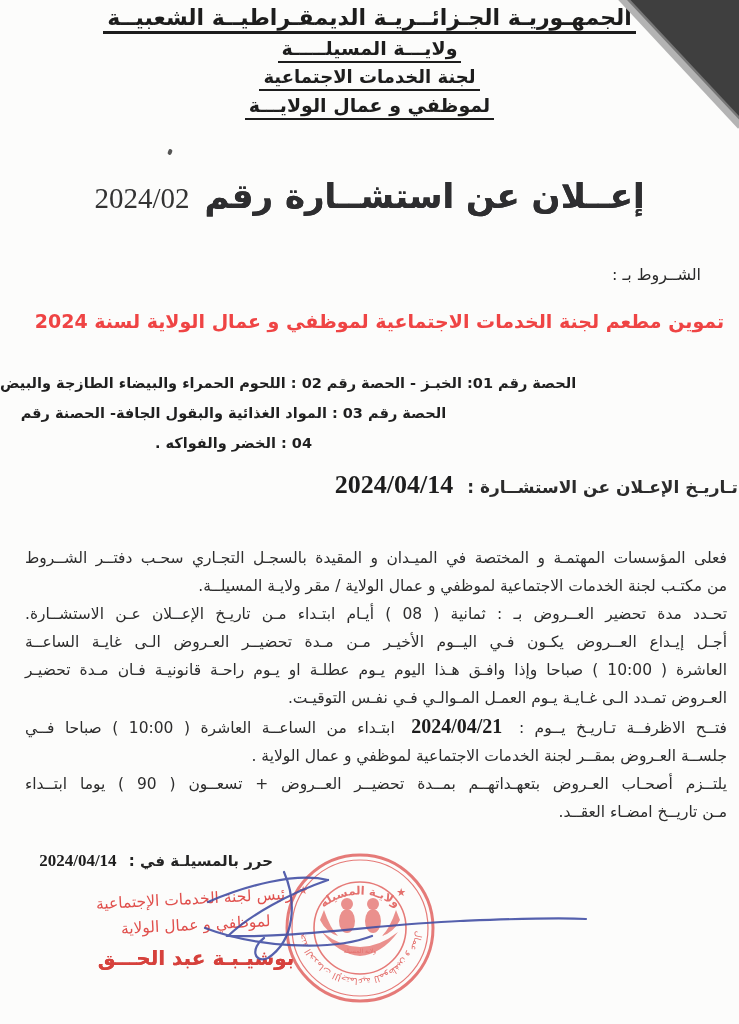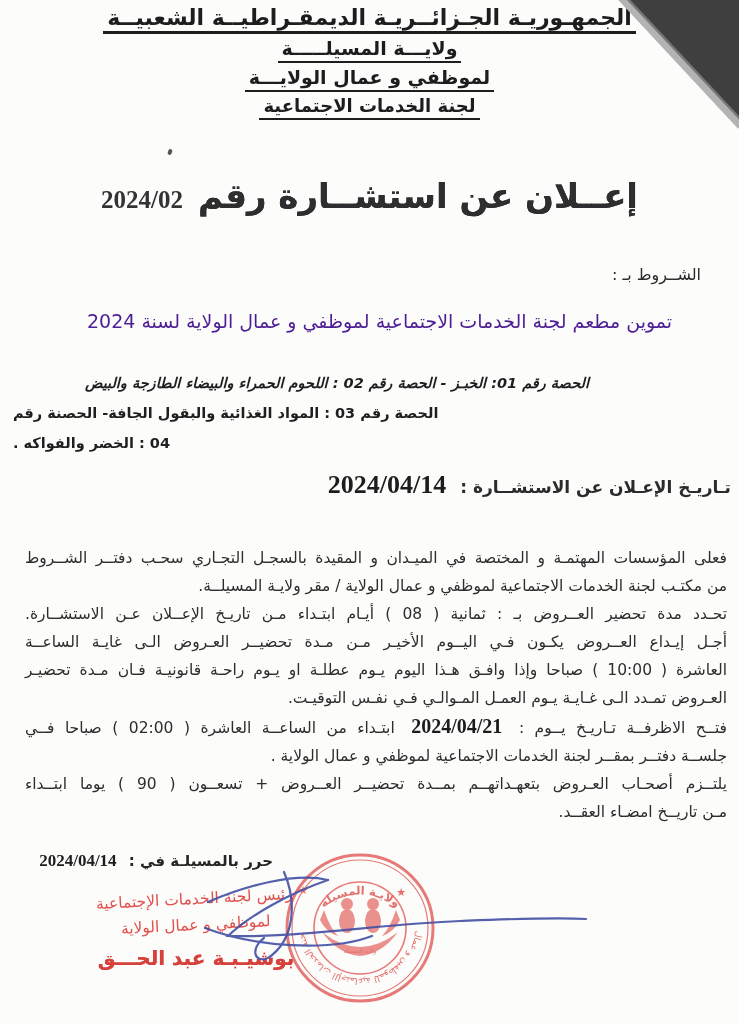--- a/index.html
+++ b/index.html
@@ -21,33 +21,33 @@
   .hdr-line3{font-size:18px;}
   .hdr-line4{font-size:19px;}
   .hdr div{line-height:1;}
   
   .corner{position:absolute;top:0;right:0;width:145px;height:150px;pointer-events:none;}
   
   .speck{position:absolute;left:168px;top:149px;width:4px;height:6px;background:#555;border-radius:2px;transform:rotate(20deg);}
   
   .title{margin-top:52px;text-align:center;white-space:nowrap;}
   .title-ar{font-size:34px;font-weight:bold;color:#2e2e30;letter-spacing:1px;text-shadow:0 0 .6px #2e2e30;}
-  .title-no{font-family:"Liberation Serif",serif;font-size:25px;color:#333;margin-right:10px;unicode-bidi:embed;direction:ltr;display:inline-block;font-weight:bold;}
+  .title-no{font-family:"Liberation Serif",serif;font-size:29px;color:#333;margin-right:10px;unicode-bidi:embed;direction:ltr;display:inline-block;}
   
   .intro{margin-top:46px;padding-right:38px;padding-left:42px;font-size:16px;line-height:26px;color:#2b2b2b;}
   .jline{text-align:justify;text-align-last:justify;}
   .rline{text-align:right;}
   
-  .subject{margin-top:22px;text-align:center;font-weight:normal;font-size:19px;color:#4c1d95;padding-left:20px;}
+  .subject{margin-top:22px;text-align:center;font-weight:bold;font-size:19px;color:#ef4444;padding-left:20px;}
   
   .lots{margin-top:36px;font-weight:bold;font-size:14.5px;color:#1f1f1f;line-height:30px;}
-  .lots .l1{text-align:right;margin-right:150px;font-style:italic;}
-  .lots .l2{text-align:left;margin-right:285px;padding-left:13px;}
+  .lots .l1{text-align:left;margin-right:150px;}
+  .lots .l2{text-align:center;margin-right:285px;padding-left:13px;}
   
-  .adate{margin-top:12px;text-align:right;padding-right:8px;font-size:17px;font-weight:bold;color:#2b2b2b;}
+  .adate{margin-top:12px;text-align:right;padding-right:1px;font-size:17px;font-weight:bold;color:#2b2b2b;}
   .date-serif{font-family:"Liberation Serif",serif;font-weight:bold;font-size:26px;color:#1d1d1d;direction:ltr;unicode-bidi:embed;display:inline-block;margin-right:8px;}
   
   .bodytxt{margin-top:44px;padding-right:12px;padding-left:25px;font-size:15.5px;line-height:28px;color:#2d2d2d;}
   .bodytxt .date-inline{font-family:"Liberation Serif",serif;font-weight:bold;font-size:20px;color:#1c1c1c;direction:ltr;unicode-bidi:embed;display:inline-block;margin:0 6px;}
   
   .issued{position:absolute;top:851px;right:466px;white-space:nowrap;font-size:15px;font-weight:bold;color:#252525;text-align:center;}
   .issued .date-serif{font-size:17px;margin-right:7px;}
   .sig-title{position:absolute;top:886px;left:70px;width:250px;text-align:center;transform:rotate(-3deg);color:#e0504d;font-size:15.5px;line-height:26px;}
   .sig-name{position:absolute;top:946px;left:96px;width:200px;text-align:center;color:#d6413c;font-weight:bold;font-size:20px;text-shadow:0 0 .5px #d6413c;}
   .stamp-svg{position:absolute;top:848px;left:278px;}
@@ -62,22 +62,22 @@
     <polygon points="34,0 145,0 145,118" fill="#3f3f3f"></polygon>
     <line x1="26" y1="-4" x2="147" y2="126" stroke="#b3b3b3" stroke-width="8"></line>
     <line x1="31" y1="-4" x2="149" y2="122" stroke="#777" stroke-width="2.5"></line>
   </svg>
 
   <div class="speck"></div>
 
   <div class="hdr">
     <div><span class="hdr-line hdr-line1">الجمهـوريـة الجـزائــريـة الديمقـراطيــة الشعبيــة</span></div>
     <div><span class="hdr-line hdr-line2">ولايـــة المسيلـــــة</span></div>
+    <div><span class="hdr-line hdr-line3">لجنة الخدمات الاجتماعية</span></div>
     <div><span class="hdr-line hdr-line4">لموظفي و عمال الولايـــة</span></div>
-    <div><span class="hdr-line hdr-line3">لجنة الخدمات الاجتماعية</span></div>
   </div>
 
   <div class="title">
     <span class="title-ar">إعــلان عن استشــارة رقم</span>
     <span class="title-no">2024/02</span>
   </div>
 
   <div class="intro">
     <div class="rline">الشــروط بـ :</div>
   </div>
@@ -97,23 +97,23 @@
   <div class="bodytxt">
     <div class="jline">فعلى المؤسسات المهتمـة و المختصة في الميـدان و المقيدة بالسجـل التجـاري سحـب دفتــر الشــروط</div>
     <div class="rline">من مكتـب لجنة الخدمات الاجتماعية لموظفي و عمال الولاية / مقر ولايـة المسيلــة.</div>
     <div class="jline">تحـدد مدة تحضير العــروض بـ : ثمانية  ( 08 ) أيـام ابتـداء مـن تاريـخ الإعــلان  عـن الاستشــارة.</div>
     <div class="jline">أجـل إيـداع العــروض يكـون فـي اليــوم الأخيـر مـن مـدة تحضيــر العـروض الـى غايـة الساعــة</div>
     <div class="jline">العاشرة ( 10:00 ) صباحا  وإذا وافـق هـذا اليوم يـوم عطلـة او يـوم راحـة قانونيـة  فـان مـدة تحضيـر</div>
     <div class="rline">العـروض تمـدد الـى غـايـة يـوم العمـل المـوالـي فـي نفـس التوقيـت.</div>
     <div class="jline">
       <span>فتــح الاظرفــة تـاريـخ يــوم  :</span>
       <span class="date-inline">2024/04/21</span>
-      <span>ابتـداء من الساعــة العاشرة  ( 02:00 ) صباحا  فــي</span>
+      <span>ابتـداء من الساعــة العاشرة  ( 10:00 ) صباحا  فــي</span>
     </div>
-    <div class="rline">جلســة دفتــر بمقــر لجنة الخدمات الاجتماعية لموظفي و عمال الولاية .</div>
+    <div class="rline">جلســة العـروض بمقــر لجنة الخدمات الاجتماعية لموظفي و عمال الولاية .</div>
     <div class="jline">يلتــزم أصحـاب العـروض بتعهـداتهــم بمــدة تحضيــر العــروض + تسعــون ( 90 ) يوما ابتــداء</div>
     <div class="rline">مـن تاريــخ امضـاء العقــد.</div>
   </div>
 
   <div class="issued">
     <span>حرر بالمسيلـة في :</span>
     <span class="date-serif">2024/04/14</span>
   </div>
 
   <svg class="stamp-svg" width="170" height="172" viewBox="0 0 170 172">

